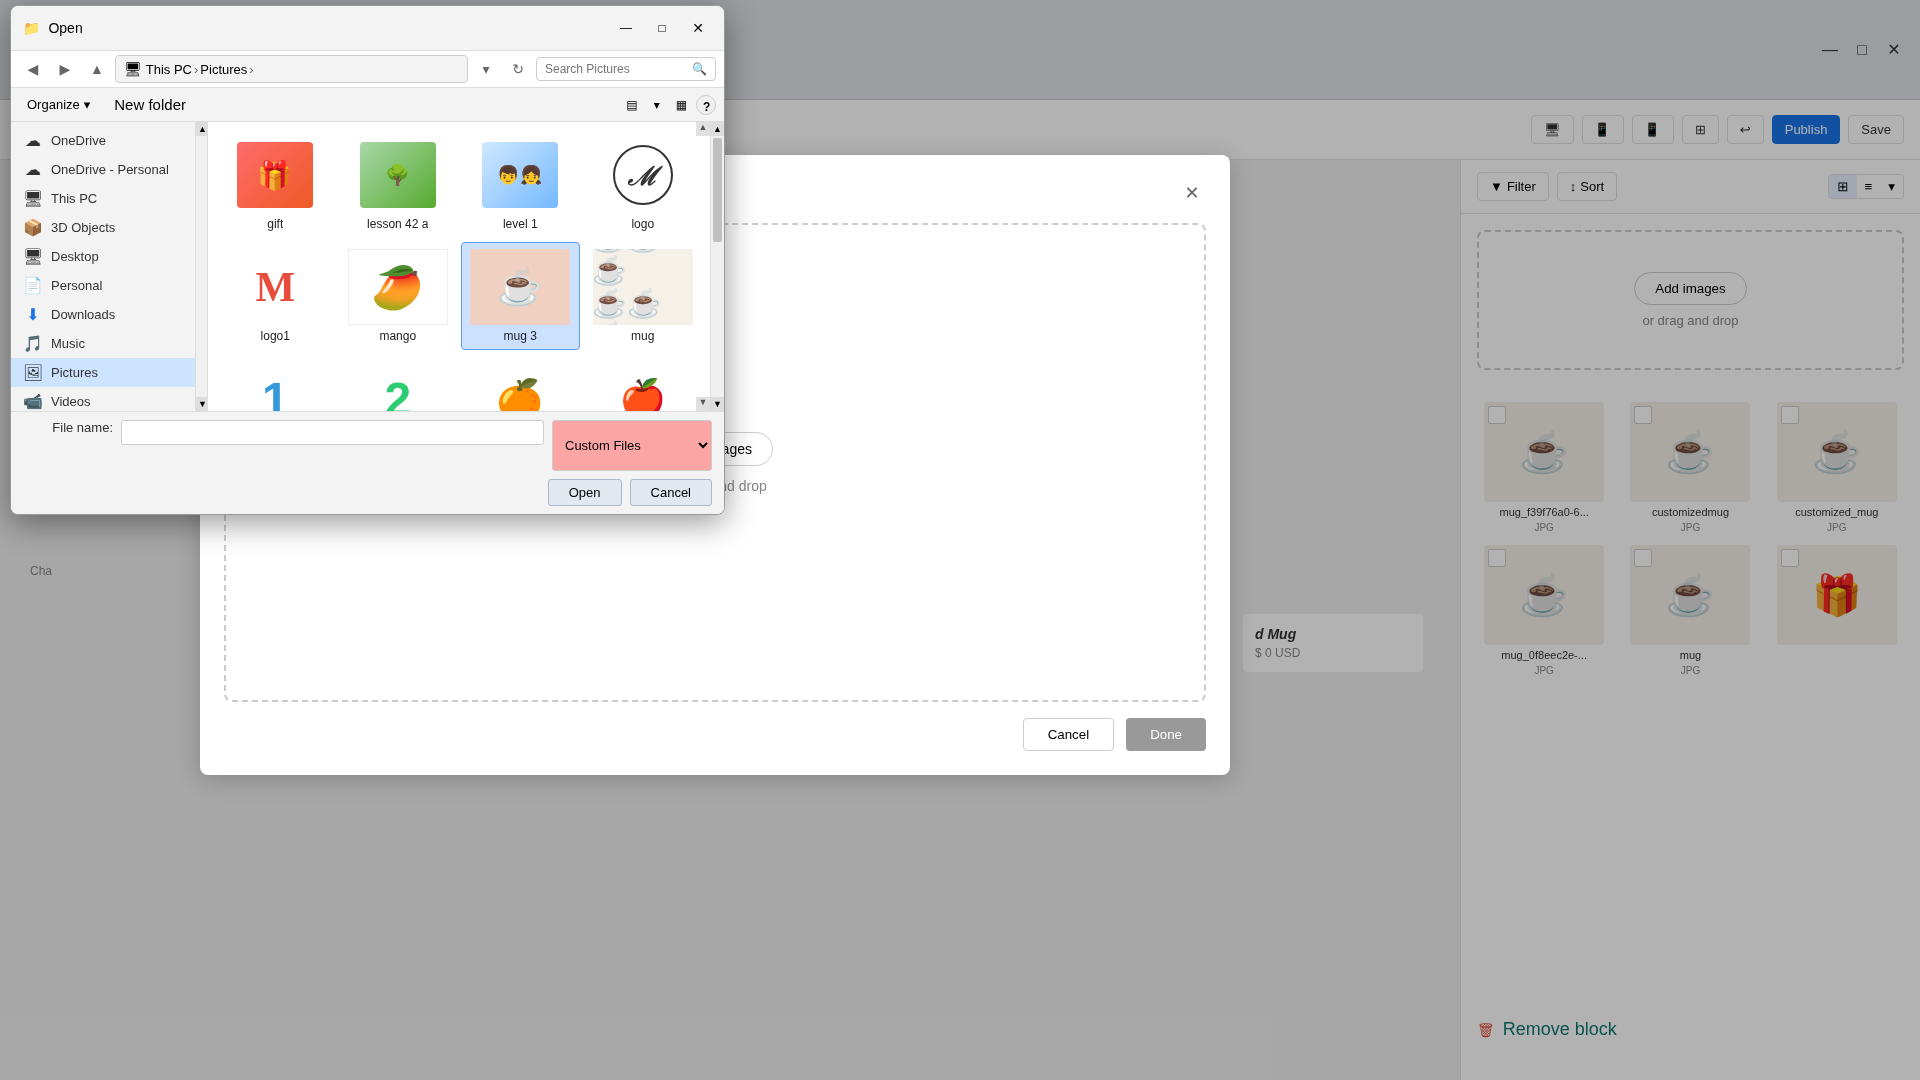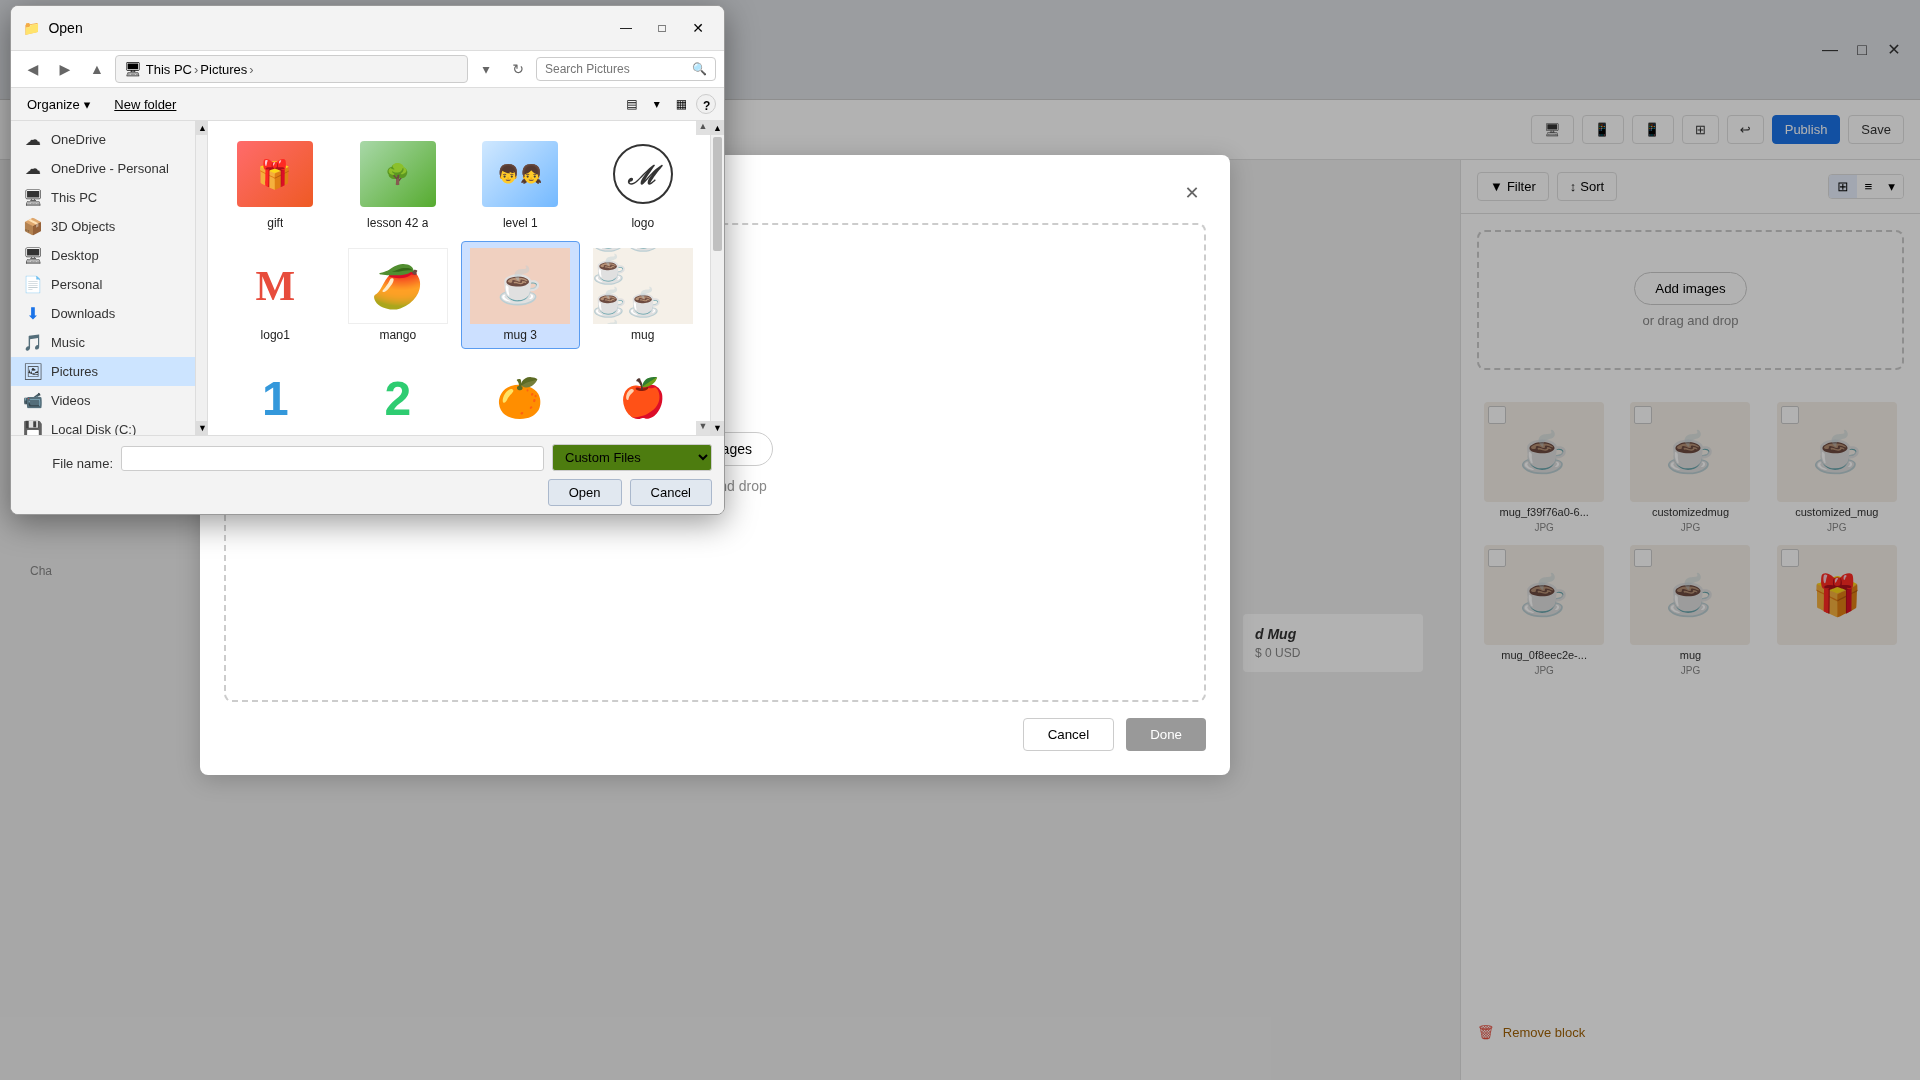--- a/index.html
+++ b/index.html
@@ -359,23 +359,22 @@
       background: none;
       cursor: pointer;
       font-size: 13px;
       border-radius: 4px;
     }
     .new-folder-btn {
       padding: 4px 8px;
       border: none;
       background: none;
       cursor: pointer;
-      font-size: 13px;
-      border-radius: 4px;
-      text-decoration: underline;
+      font-size: 15px;
+      border-radius: 4px;
     }
     .view-options {
       margin-left: auto;
       display: flex;
       gap: 2px;
       align-items: center;
     }
     .view-opt-btn {
       padding: 4px 6px;
       border: 1px solid transparent;
@@ -463,43 +462,43 @@
     .dialog-bottom {
       padding: 8px 12px;
       background: #f3f3f3;
       border-top: 1px solid #ddd;
       display: flex;
       flex-direction: column;
       gap: 8px;
     }
     .filename-row {
       display: flex;
-      align-items: flex-end;
+      align-items: flex-start;
       gap: 8px;
     }
     .filename-label {
       font-size: 13px;
       color: #333;
       width: 90px;
       text-align: right;
     }
     .filename-input {
       flex: 1;
       padding: 4px 8px;
       border: 1px solid #ccc;
       border-radius: 3px;
       font-size: 13px;
       background: white;
     }
     .filetype-select {
-      padding: 4px 8px;
+      padding: 16px 8px;
       border: 1px solid #ccc;
       border-radius: 3px;
       font-size: 13px;
-      background: #4d7c0f;
+      background: #fca5a5;
       min-width: 160px;
     }
     .dialog-actions {
       display: flex;
       align-items: center;
       gap: 8px;
       justify-content: flex-end;
     }
     .open-btn {
       padding: 5px 20px;
@@ -731,21 +730,21 @@
     <div class="image-cell">
       <div class="rp-thumb">
         <div class="rp-check"></div>
         <span class="rp-thumb-img">🎁</span>
       </div>
     </div>
   </div>
 
   <div style="position:absolute;bottom:40px;left:16px;display:flex;align-items:center;gap:8px;cursor:pointer;">
     <span style="color:#e74c3c;font-size:14px;">🗑</span>
-    <span style="color:#a16207;font-size:13px;">Remove block</span>
+    <span style="color:#0f766e;font-size:18px;">Remove block</span>
   </div>
 </div>
 
 <div class="upload-dialog">
   <div class="upload-dialog-header">
     <div style="width:40px;"></div>
     <button class="upload-dialog-close">✕</button>
   </div>
   <div class="upload-dialog-content">
     <button class="upload-add-btn">Add images</button>

